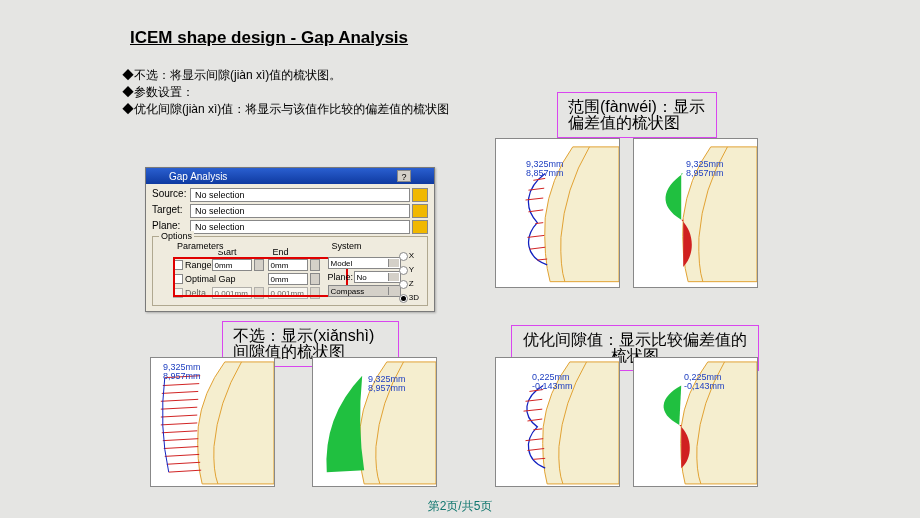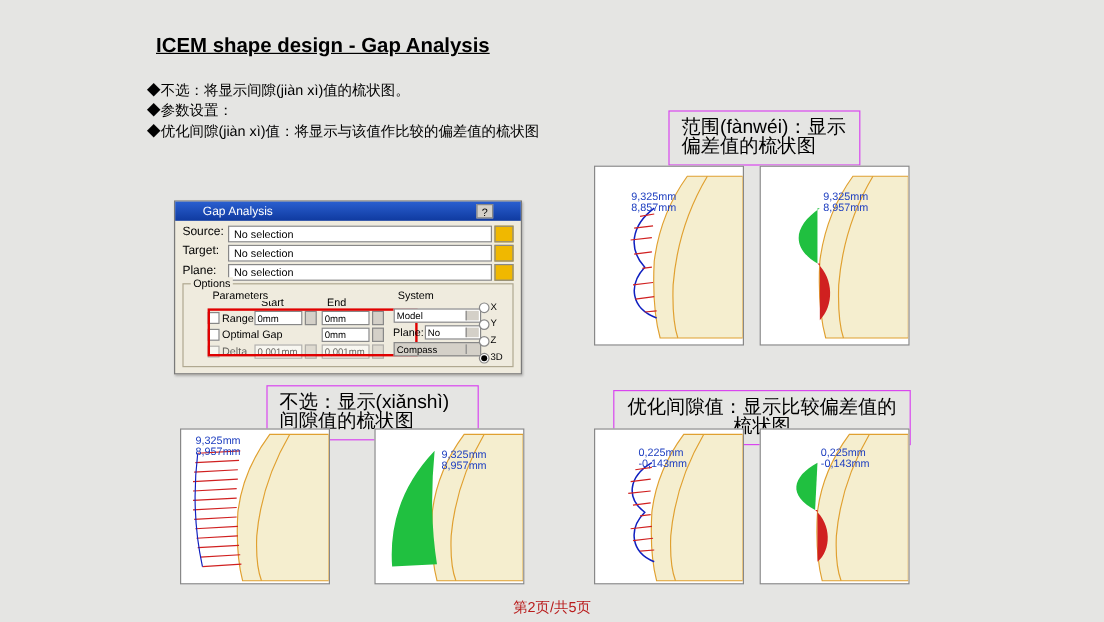--- a/index.html
+++ b/index.html
@@ -127,21 +127,21 @@
   .t-bot-1 { left: 150px; top: 357px; width: 125px; height: 130px; }
   .t-bot-2 { left: 312px; top: 357px; width: 125px; height: 130px; }
   .t-bot-3 { left: 495px; top: 357px; width: 125px; height: 130px; }
   .t-bot-4 { left: 633px; top: 357px; width: 125px; height: 130px; }
 
   .pager {
     position: absolute;
     left: 0; right: 0; bottom: 3px;
     text-align: center;
     font-size: 12px;
-    color: #b91c1c;
+    color: #0f766e;
   }
 </style>
 </head>
 <body>
 
 <div class="title">ICEM shape design - Gap Analysis</div>
 
 <div class="bullets">
   <div>◆不选：将显示间隙(jiàn xì)值的梳状图。</div>
   <div>◆参数设置：</div>

